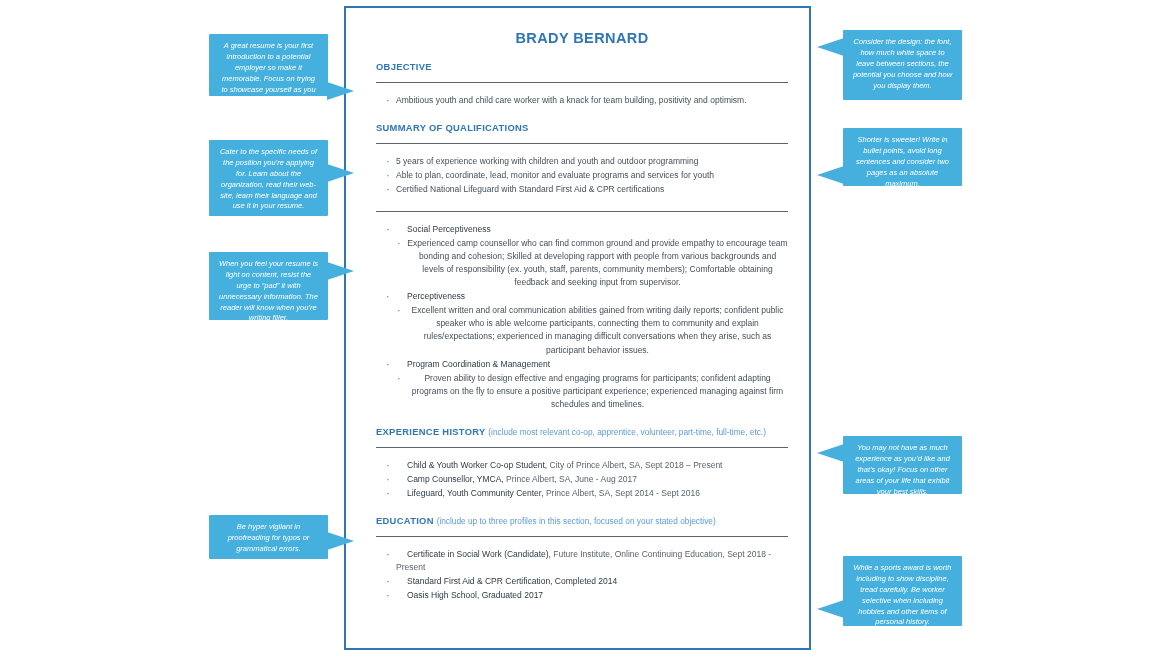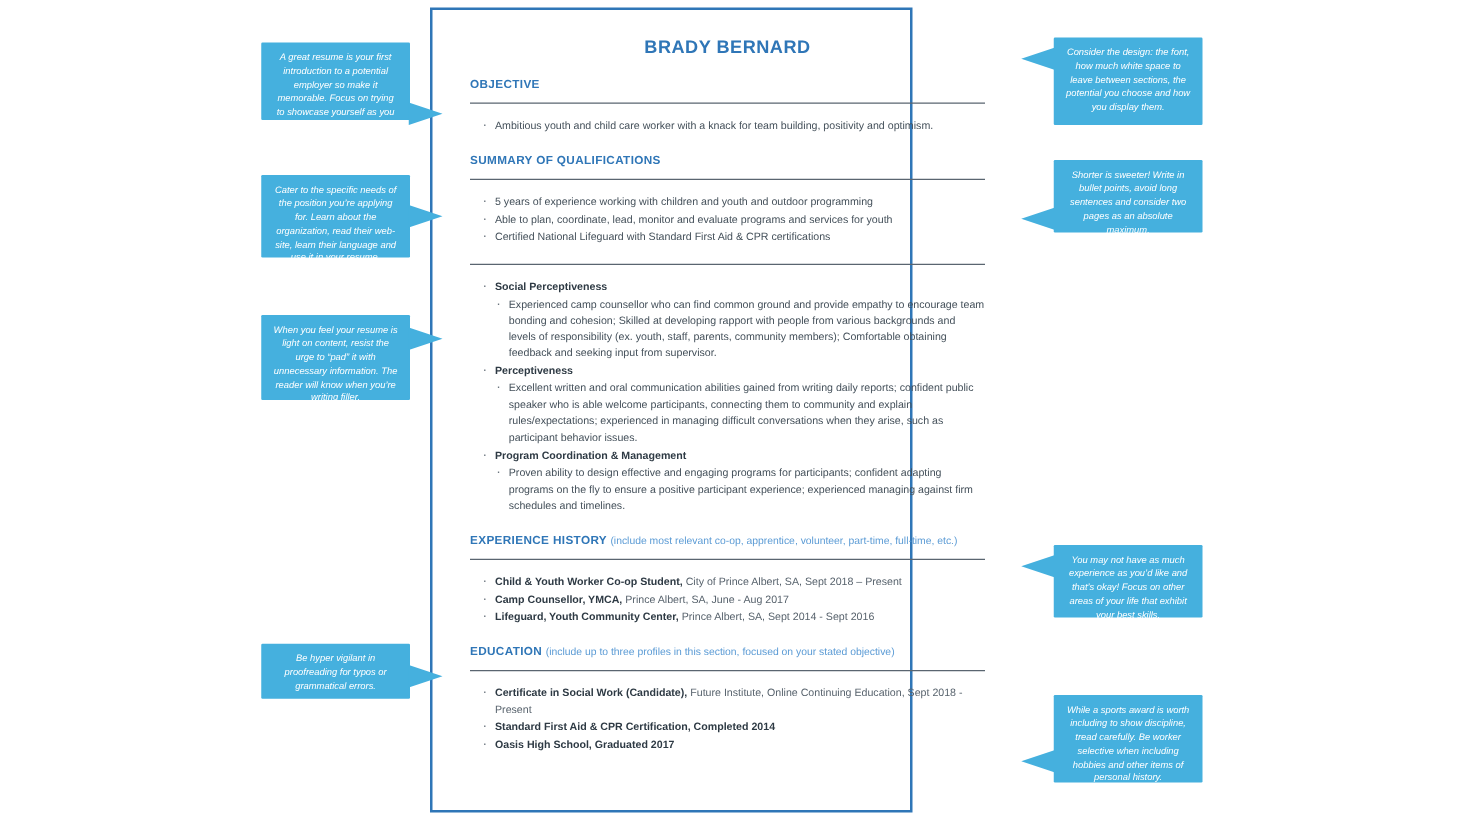--- a/index.html
+++ b/index.html
@@ -13,21 +13,21 @@
     position: relative;
     font-family: "Liberation Sans", sans-serif;
     overflow: hidden;
   }
 
   
   #resume-page {
     position: absolute;
     left: 344px;
     top: 6px;
-    width: 386px;
+    width: 467px;
     height: 644px;
     border: 2px solid #2f76b7;
     background: #ffffff;
     box-sizing: border-box;
   }
   #resume-inner {
     position: absolute;
     left: 30px;
     top: 22px;
     width: 412px;
@@ -106,32 +106,33 @@
     margin: 0 0 0 0;
     padding: 0;
   }
   ul.sub > li {
     position: relative;
     padding-left: 11px;
     color: #44505a;
     font-size: 8.5px;
     line-height: 1.55;
     margin-top: 1px;
+    text-align: center;
   }
   ul.sub > li:before {
     content: "·";
     position: absolute;
     left: 1px;
     top: -1px;
     font-size: 11px;
     line-height: 1.3;
     color: #6b757e;
   }
   .skill-group { margin-bottom: 3px; }
-  .bold { font-weight: bold; color: #2e3a44; }
+  .bold { font-weight: normal; color: #2e3a44; margin-left: 11px; }
   .reg { font-weight: normal; color: #58636d; }
 
   
   .note {
     position: absolute;
     background: #45b0de;
     color: #ffffff;
     font-style: italic;
     font-size: 7.5px;
     line-height: 1.45;
@@ -261,21 +262,21 @@
     </div>
 
   </div>
 </div>
 
 <div class="note left" style="left:209px; top:34px; width:119px; height:62px;">
   <span>A great resume is your first introduction to a potential employer so make it memorable. Focus on trying to showcase yourself as you would in a 30 second elevator pitch.</span>
   <span class="tail" style="top:48px;"></span>
 </div>
 
-<div class="note left" style="left:209px; top:140px; width:119px; height:66px;">
+<div class="note left" style="left:209px; top:140px; width:119px; height:76px;">
   <span>Cater to the specific needs of the position you’re applying for. Learn about the organization, read their web-site, learn their language and use it in your resume.</span>
   <span class="tail" style="top:24px;"></span>
 </div>
 
 <div class="note left" style="left:209px; top:252px; width:119px; height:68px;">
   <span>When you feel your resume is light on content, resist the urge to “pad” it with unnecessary information. The reader will know when you’re writing filler.</span>
   <span class="tail" style="top:10px;"></span>
 </div>
 
 <div class="note left" style="left:209px; top:515px; width:119px; height:44px;">

